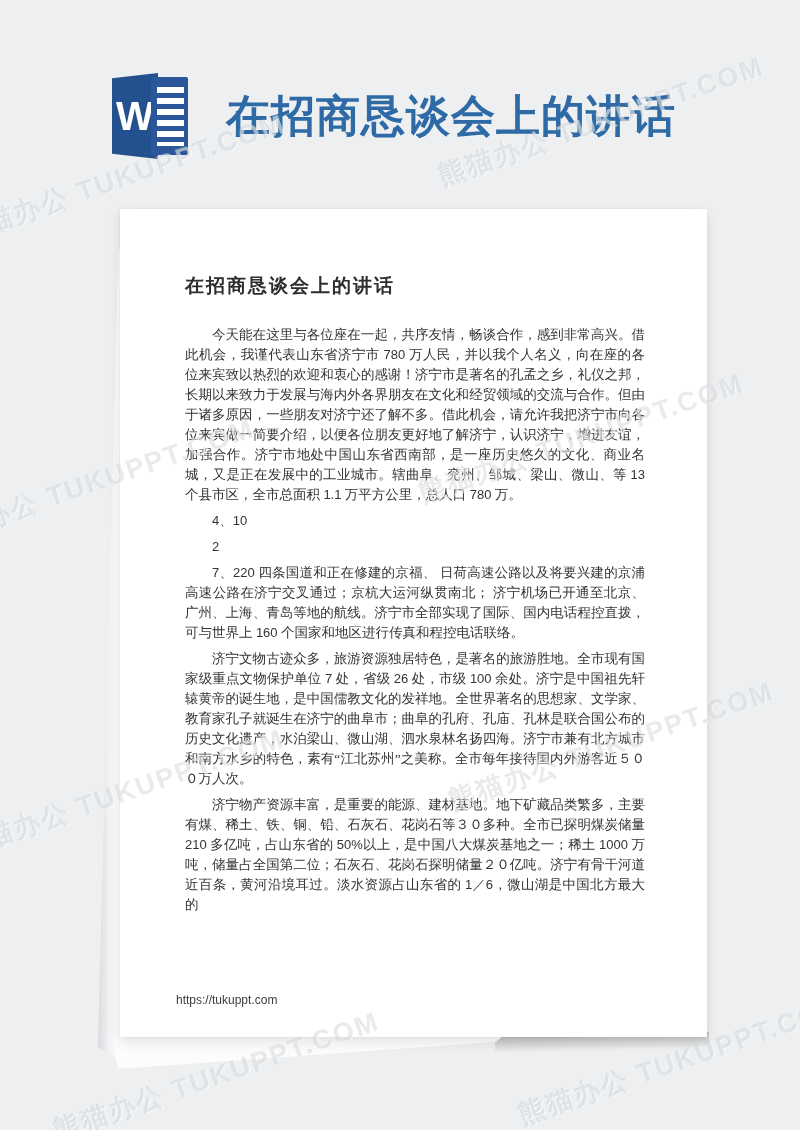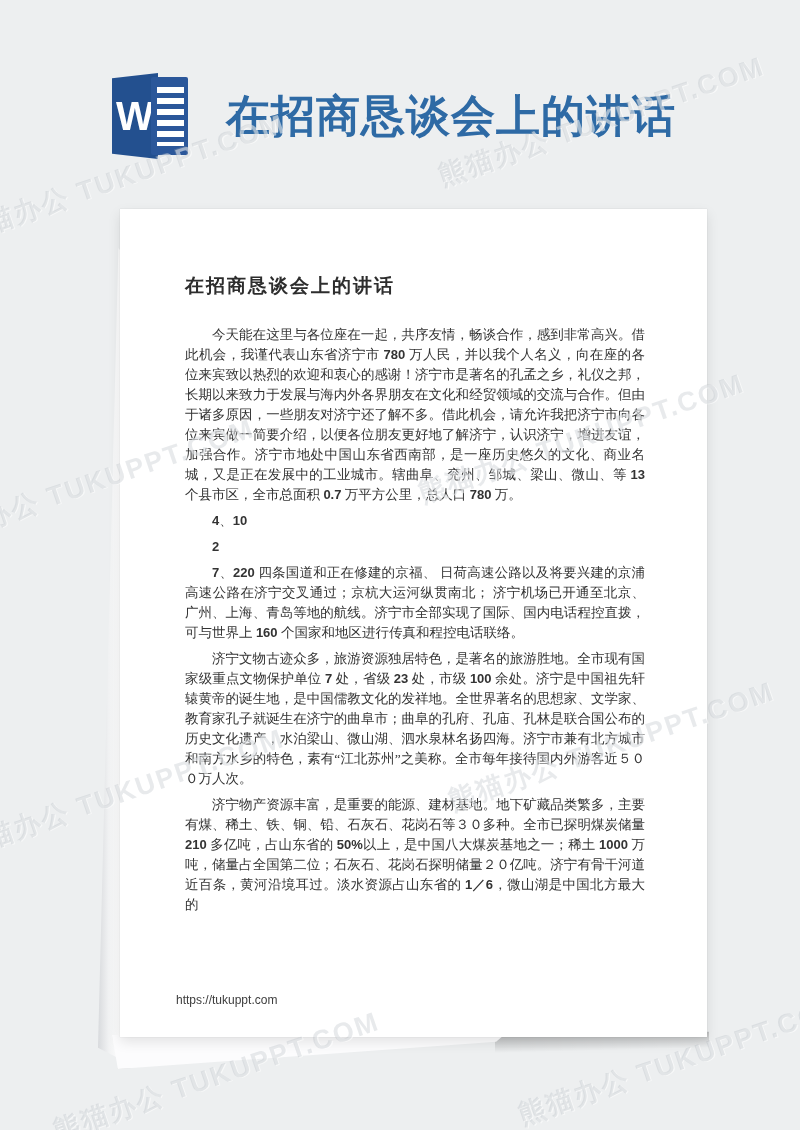--- a/index.html
+++ b/index.html
@@ -60,21 +60,21 @@
   
   .doc-heading{
     margin:0 0 26px;font-family:"Liberation Serif",serif;
     font-size:19px;font-weight:bold;letter-spacing:2px;color:#2d2d2d;
   }
   .doc-body{
     font-family:"Liberation Serif",serif;font-size:13.5px;line-height:20px;
     color:#333;text-align:justify;
   }
   .doc-body p{margin:0 0 6px;text-indent:2em;}
-  .doc-body b.num{font-family:"Liberation Sans",sans-serif;font-weight:bold;font-size:13px;}
+  .doc-body b.num{font-family:"Liberation Sans",sans-serif;font-weight:normal;font-size:13px;}
   .footer-url{
     position:absolute;left:56px;bottom:30px;
     font-family:"Liberation Sans",sans-serif;font-size:12px;color:#3d3d3d;
   }
 
   
   .wm{
     position:absolute;z-index:10;pointer-events:none;white-space:nowrap;
     font-family:"Liberation Sans",sans-serif;font-weight:bold;
     font-size:27px;letter-spacing:2px;
@@ -106,25 +106,25 @@
   <h1 class="page-title">在招商恳谈会上的讲话</h1>
 </header>
 
 <div class="sheet-bottom-shadow"></div>
 <div class="sheet-edge-left"></div>
 <div class="sheet-bottom"></div>
 
 <article class="sheet-main">
   <h2 class="doc-heading">在招商恳谈会上的讲话</h2>
   <div class="doc-body" id="doc-body">
-      <p>今天能在这里与各位座在一起，共序友情，畅谈合作，感到非常高兴。借此机会，我谨代表山东省济宁市 <b class="num">780</b> 万人民，并以我个人名义，向在座的各位来宾致以热烈的欢迎和衷心的感谢！济宁市是著名的孔孟之乡，礼仪之邦，长期以来致力于发展与海内外各界朋友在文化和经贸领域的交流与合作。但由于诸多原因，一些朋友对济宁还了解不多。借此机会，请允许我把济宁市向各位来宾做一简要介绍，以便各位朋友更好地了解济宁，认识济宁，增进友谊，加强合作。济宁市地处中国山东省西南部，是一座历史悠久的文化、商业名城，又是正在发展中的工业城市。辖曲阜、兖州、邹城、梁山、微山、等 <b class="num">13</b> 个县市区，全市总面积 <b class="num">0.7</b> 万平方公里，总人口 <b class="num">780</b> 万。</p>
+      <p>今天能在这里与各位座在一起，共序友情，畅谈合作，感到非常高兴。借此机会，我谨代表山东省济宁市 <b class="num">780</b> 万人民，并以我个人名义，向在座的各位来宾致以热烈的欢迎和衷心的感谢！济宁市是著名的孔孟之乡，礼仪之邦，长期以来致力于发展与海内外各界朋友在文化和经贸领域的交流与合作。但由于诸多原因，一些朋友对济宁还了解不多。借此机会，请允许我把济宁市向各位来宾做一简要介绍，以便各位朋友更好地了解济宁，认识济宁，增进友谊，加强合作。济宁市地处中国山东省西南部，是一座历史悠久的文化、商业名城，又是正在发展中的工业城市。辖曲阜、兖州、邹城、梁山、微山、等 <b class="num">13</b> 个县市区，全市总面积 <b class="num">1.1</b> 万平方公里，总人口 <b class="num">780</b> 万。</p>
       <p><b class="num">4</b>、<b class="num">10</b></p>
       <p><b class="num">2</b></p>
       <p><b class="num">7</b>、<b class="num">220</b> 四条国道和正在修建的京福、 日荷高速公路以及将要兴建的京浦高速公路在济宁交叉通过；京杭大运河纵贯南北； 济宁机场已开通至北京、广州、上海、青岛等地的航线。济宁市全部实现了国际、国内电话程控直拨，可与世界上 <b class="num">160</b> 个国家和地区进行传真和程控电话联络。</p>
-      <p>济宁文物古迹众多，旅游资源独居特色，是著名的旅游胜地。全市现有国家级重点文物保护单位 <b class="num">7</b> 处，省级 <b class="num">23</b> 处，市级 <b class="num">100</b> 余处。济宁是中国祖先轩辕黄帝的诞生地，是中国儒教文化的发祥地。全世界著名的思想家、文学家、教育家孔子就诞生在济宁的曲阜市；曲阜的孔府、孔庙、孔林是联合国公布的历史文化遗产，水泊梁山、微山湖、泗水泉林名扬四海。济宁市兼有北方城市和南方水乡的特色，素有“江北苏州”之美称。全市每年接待国内外游客近５００万人次。</p>
+      <p>济宁文物古迹众多，旅游资源独居特色，是著名的旅游胜地。全市现有国家级重点文物保护单位 <b class="num">7</b> 处，省级 <b class="num">26</b> 处，市级 <b class="num">100</b> 余处。济宁是中国祖先轩辕黄帝的诞生地，是中国儒教文化的发祥地。全世界著名的思想家、文学家、教育家孔子就诞生在济宁的曲阜市；曲阜的孔府、孔庙、孔林是联合国公布的历史文化遗产，水泊梁山、微山湖、泗水泉林名扬四海。济宁市兼有北方城市和南方水乡的特色，素有“江北苏州”之美称。全市每年接待国内外游客近５００万人次。</p>
       <p>济宁物产资源丰富，是重要的能源、建材基地。地下矿藏品类繁多，主要有煤、稀土、铁、铜、铅、石灰石、花岗石等３０多种。全市已探明煤炭储量 <b class="num">210</b> 多亿吨，占山东省的 <b class="num">50%</b>以上，是中国八大煤炭基地之一；稀土 <b class="num">1000</b> 万吨，储量占全国第二位；石灰石、花岗石探明储量２０亿吨。济宁有骨干河道近百条，黄河沿境耳过。淡水资源占山东省的 <b class="num">1／6</b>，微山湖是中国北方最大的</p>
     </div>
   <div class="footer-url">https://tukuppt.com</div>
 </article>
 
 <span class="wm w1">熊猫办公 TUKUPPT.COM</span>
 <span class="wm w2">熊猫办公 TUKUPPT.COM</span>
 <span class="wm w3">熊猫办公 TUKUPPT.COM</span>
 <span class="wm w4">熊猫办公 TUKUPPT.COM</span>
 <span class="wm w5">熊猫办公 TUKUPPT.COM</span>

